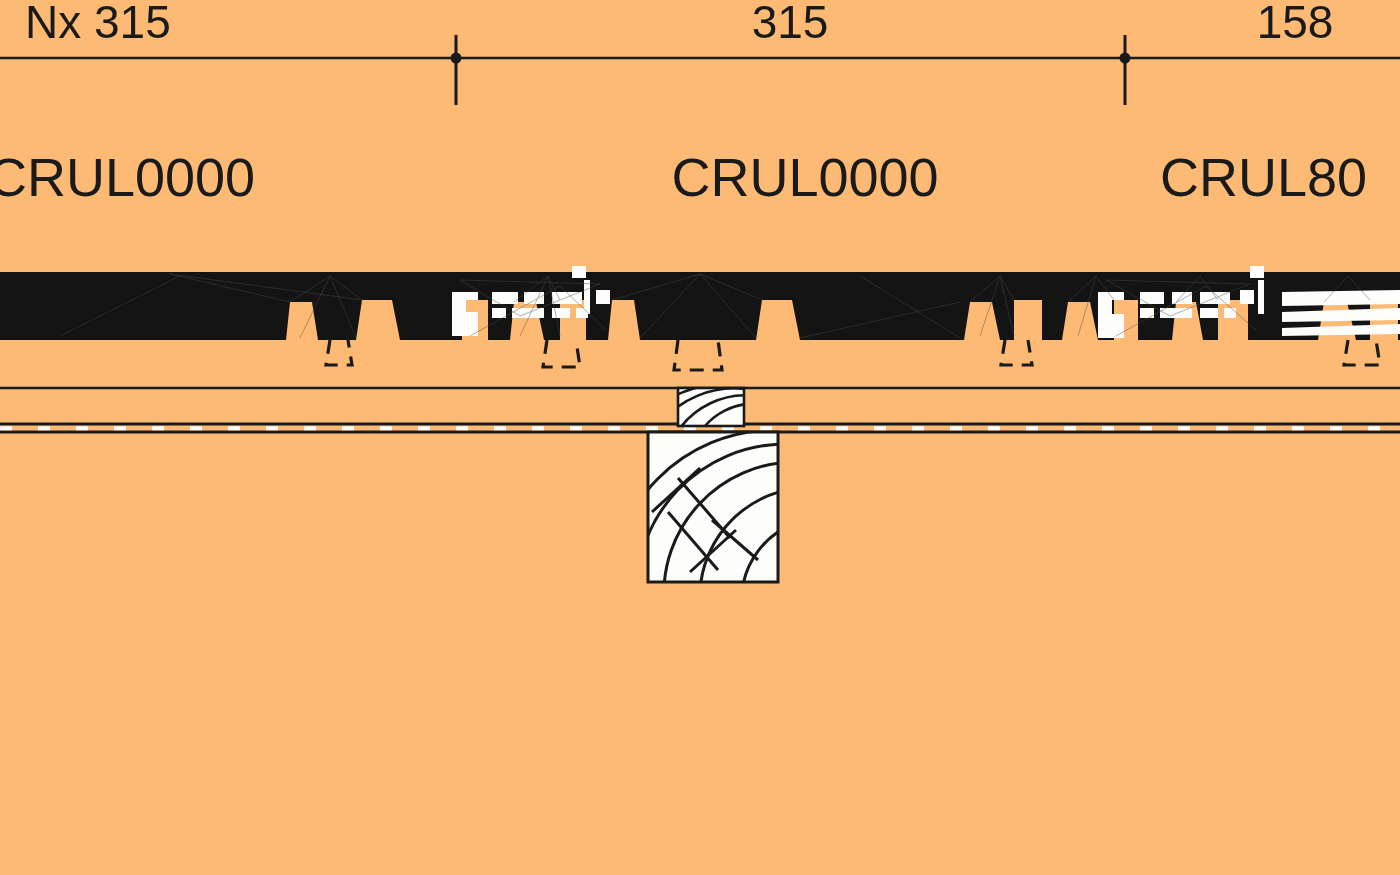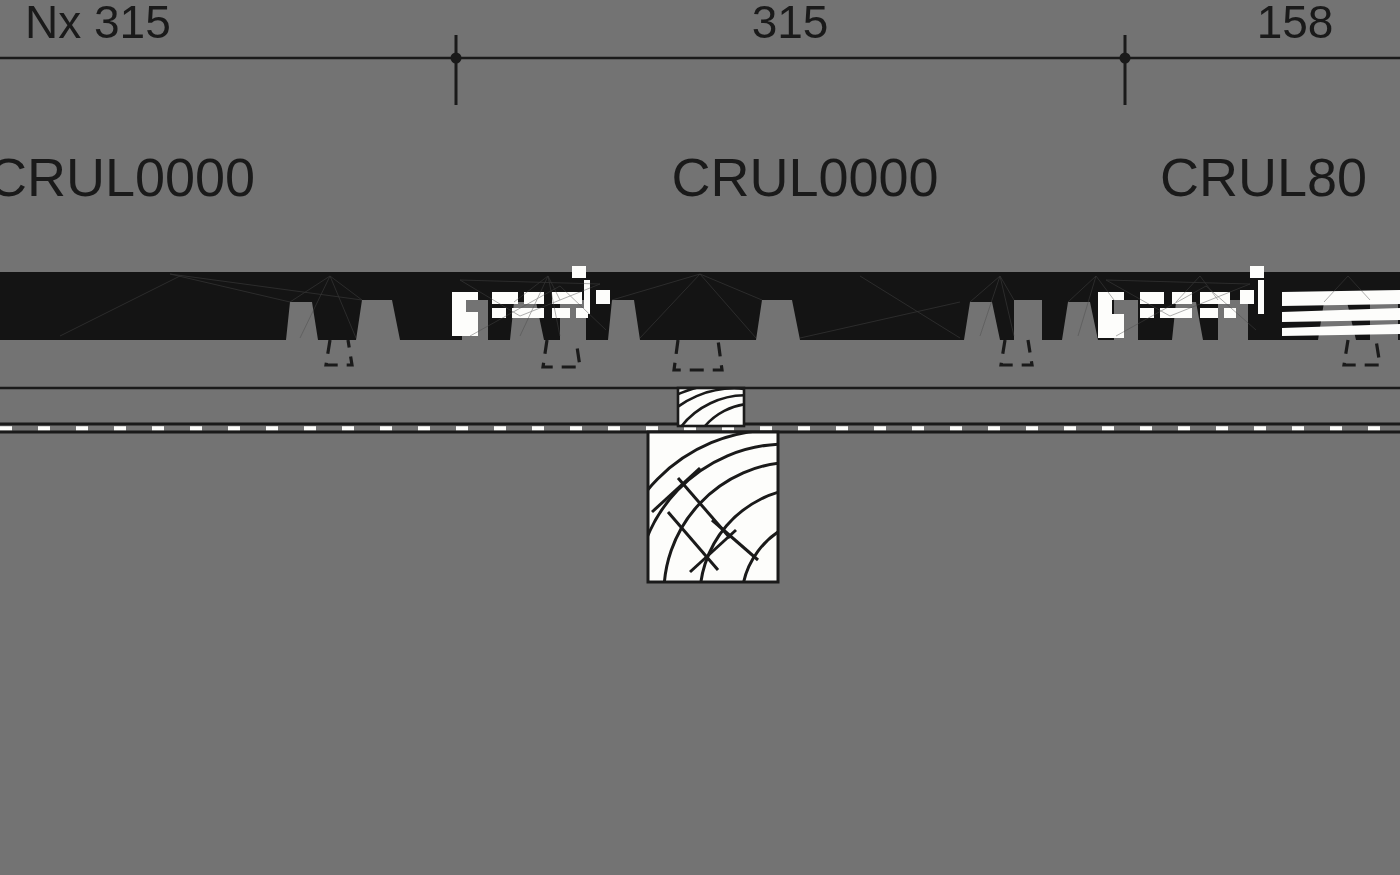--- a/index.html
+++ b/index.html
@@ -7,21 +7,21 @@
     padding: 0;
     background: #ffffff;
   }
   body {
     font-family: "Liberation Sans", sans-serif;
   }
   #drawing {
     position: relative;
     width: 1400px;
     height: 875px;
-    background: #737373;
+    background: #fdba74;
     overflow: hidden;
   }
   #drawing svg {
     position: absolute;
     left: 0;
     top: 0;
   }
   .dim-text {
     font-family: "Liberation Sans", sans-serif;
     font-size: 46px;

